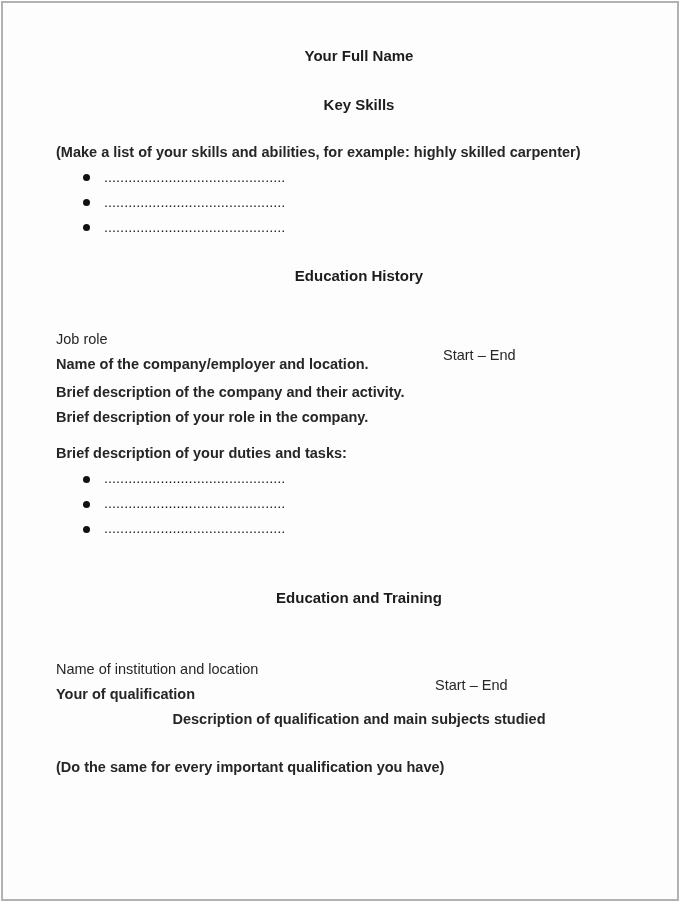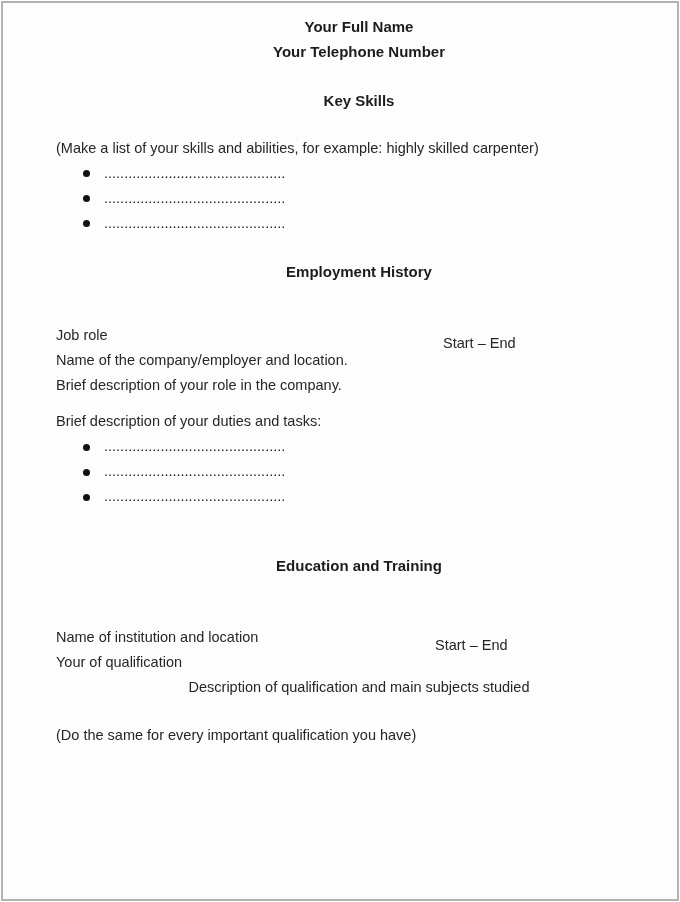--- a/index.html
+++ b/index.html
@@ -13,50 +13,50 @@
   .page {
     position: absolute;
     left: 1px; top: 1px; right: 1px; bottom: 1px;
     border: 2px solid #b2b2b2;
     background: #fdfdfd;
     box-sizing: border-box;
   }
   .content {
     box-sizing: border-box;
     width: 100%; height: 100%;
-    padding: 11px 15px 0 53px;
+    padding: 40px 15px 0 53px;
     color: #262626;
     font-size: 14.5px;
   }
   .heading {
     margin: 0;
     font-size: 15px;
     font-weight: 700;
     line-height: 25px;
     text-align: center;
     color: #1c1c1c;
   }
   .h-key  { margin-top: 24px; }
   .h-emp  { margin-top: 23px; }
   .h-edu  { margin-top: 44px; }
 
-  p { margin: 0; line-height: 25px; }
+  p { margin: 0; line-height: 25px; font-weight: bold; }
   .hint      { margin-top: 23px; }
   .p-company { margin-top: 0; }
   .p-activity{ margin-top: 3px; }
   .p-role    { margin-top: 0; }
   .p-duties  { margin-top: 11px; }
   .p-qual    { margin-top: 0; }
   .p-desc    { margin-top: 0; text-align: center; }
   .p-note    { margin-top: 23px; }
 
   .row { position: relative; line-height: 25px; }
   .row-job  { margin-top: 39px; }
   .row-inst { margin-top: 47px; }
-  .daterange { position: absolute; top: 8px; }
+  .daterange { position: absolute; top: 16px; }
   .row-job  .daterange { left: 387px; }
   .row-inst .daterange { left: 379px; }
 
   ul.bullets { list-style: none; margin: 0; padding: 0; }
   .ul-skills { margin-top: 25px; }
   .ul-duties { margin-top: 22px; }
   ul.bullets li { display: flex; line-height: 25px; }
   .ul-duties li { line-height: 27px; }
   .dot {
     flex: 0 0 auto;
@@ -72,48 +72,48 @@
     overflow: hidden;
   }
 </style>
 </head>
 <body>
 
 <div class="page">
   <div class="content">
 
     <h1 class="heading">Your Full Name</h1>
-    <h1 class="heading">Your Telephone Number</h1>
 
     <h2 class="heading h-key">Key Skills</h2>
     <p class="hint">(Make a list of your skills and abilities, for example: highly skilled carpenter)</p>
 
     <ul class="bullets ul-skills">
       <li>
         <span class="dot"></span>
         <span class="dotline">.............................................</span>
       </li>
       <li>
         <span class="dot"></span>
         <span class="dotline">.............................................</span>
       </li>
       <li>
         <span class="dot"></span>
         <span class="dotline">.............................................</span>
       </li>
     </ul>
 
-    <h2 class="heading h-emp">Employment History</h2>
+    <h2 class="heading h-emp">Education History</h2>
 
     <div class="row row-job">
       <span>Job role</span>
       <span class="daterange">Start – End</span>
     </div>
 
     <p class="p-company">Name of the company/employer and location.</p>
+    <p class="p-activity">Brief description of the company and their activity.</p>
     <p class="p-role">Brief description of your role in the company.</p>
     <p class="p-duties">Brief description of your duties and tasks:</p>
 
     <ul class="bullets ul-duties">
       <li>
         <span class="dot"></span>
         <span class="dotline">.............................................</span>
       </li>
       <li>
         <span class="dot"></span>

